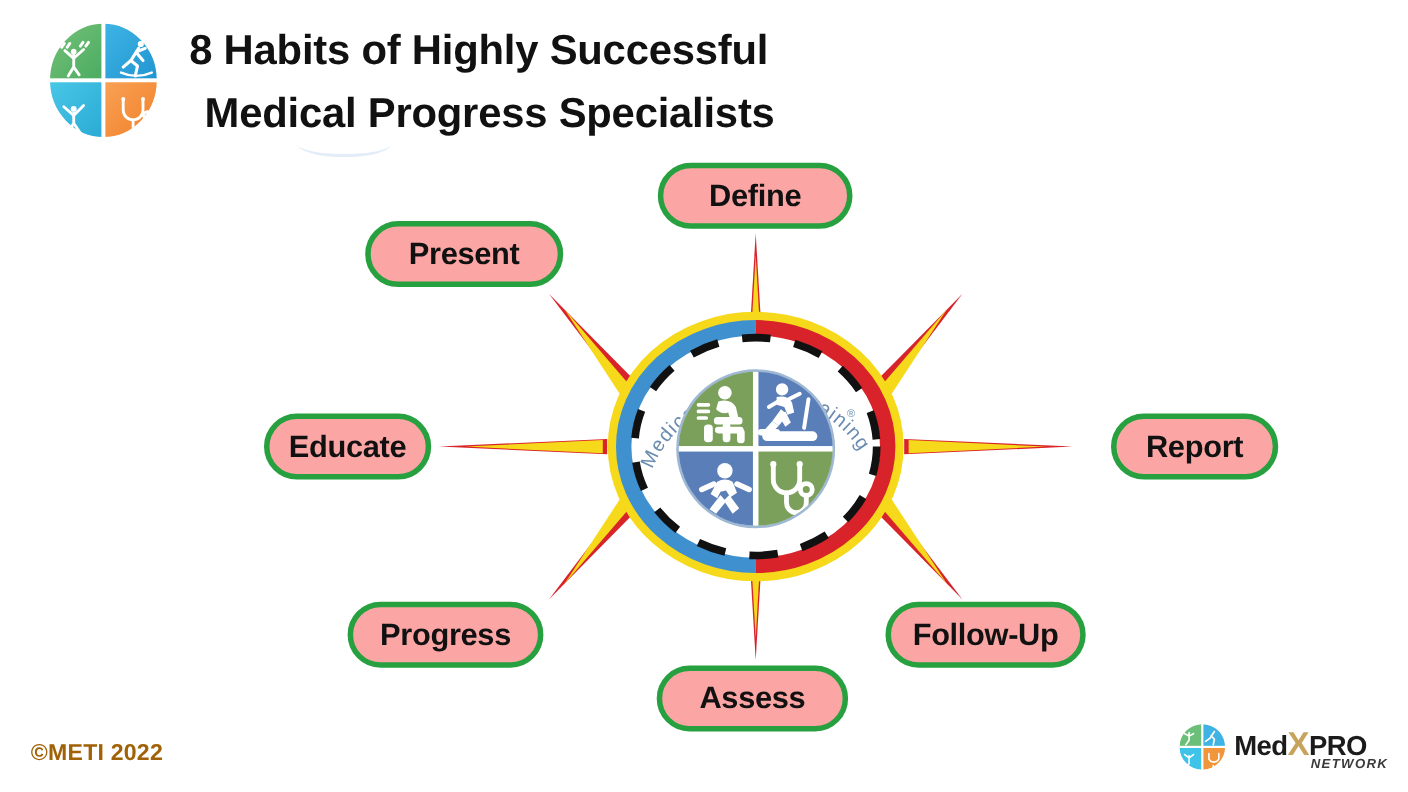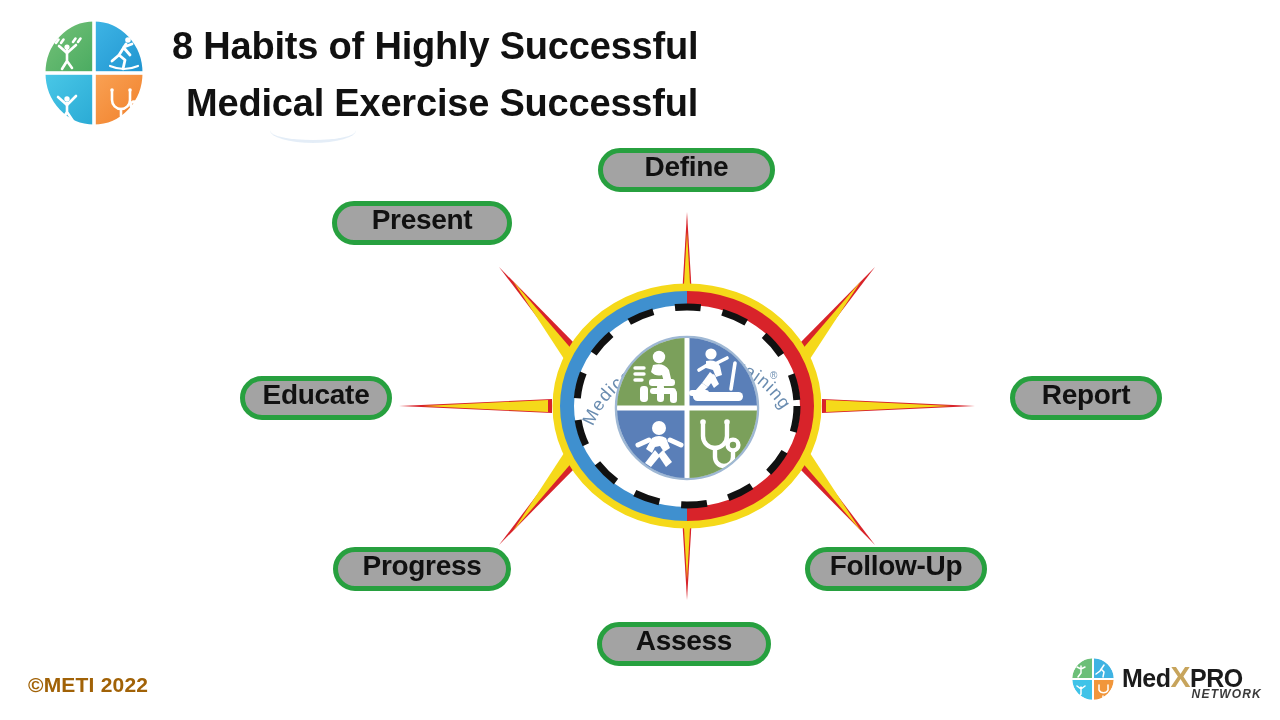--- a/index.html
+++ b/index.html
@@ -69,44 +69,45 @@
     left: 0;
     top: 0;
     width: 1280px;
     height: 720px;
   }
 
   
   .habit {
     position: absolute;
     display: flex;
+    align-items: center;
     justify-content: center;
-    background: #a3a3a3;
+    background: #fca5a5;
     border: 5px solid #27a03f;
     border-radius: 34px;
     box-sizing: border-box;
-    height: 44px;
+    height: 60px;
     z-index: 6;
   }
   .habit .habit-label {
     font-family: "Liberation Sans", sans-serif;
     font-weight: bold;
     font-size: 28px;
     color: #111111;
     letter-spacing: -0.3px;
     white-space: nowrap;
     line-height: 1;
   }
 
   #habit-define    { left: 598px; top: 148px; width: 177px; }
   #habit-present   { left: 854px; top: 201px; width: 177px; }
   #habit-report    { left: 1010px; top: 376px; width: 152px; }
   #habit-followup  { left: 805px; top: 547px; width: 182px; }
-  #habit-assess    { left: 597px; top: 605px; width: 174px; margin-top: 17px; }
-  #habit-progress  { left: 333px; top: 547px; width: 178px; }
+  #habit-assess    { left: 597px; top: 605px; width: 174px; }
+  #habit-progress  { left: 316px; top: 547px; width: 178px; }
   #habit-motivate  { left: 240px; top: 376px; width: 152px; }
   #habit-educate   { left: 332px; top: 201px; width: 180px; }
 
   
   #hub-logo {
     position: absolute;
     left: 613px;
     top: 334px;
     width: 148px;
     height: 148px;
@@ -235,21 +236,21 @@
         <circle cx="94" cy="88" r="3.4"></circle>
         <circle cx="72" cy="73" r="1.8" fill="#ffffff" stroke="none"></circle>
         <circle cx="90" cy="73" r="1.8" fill="#ffffff" stroke="none"></circle>
       </g>
     </g>
     <ellipse cx="54" cy="56" rx="50" ry="53" fill="none" stroke="#ffffff" stroke-width="3"></ellipse>
   </svg>
 
   <div id="title-block">
     <div class="title-line">8 Habits of Highly Successful</div>
-    <div class="title-line second">Medical Exercise Successful</div>
+    <div class="title-line second">Medical Progress Specialists</div>
   </div>
 
   <div id="faint-arc"></div>
 
   <div id="diagram">
 
     <svg id="burst-svg" viewBox="0 0 1280 720" aria-hidden="true">
       <defs>
 
         <clipPath id="leftHalf">

